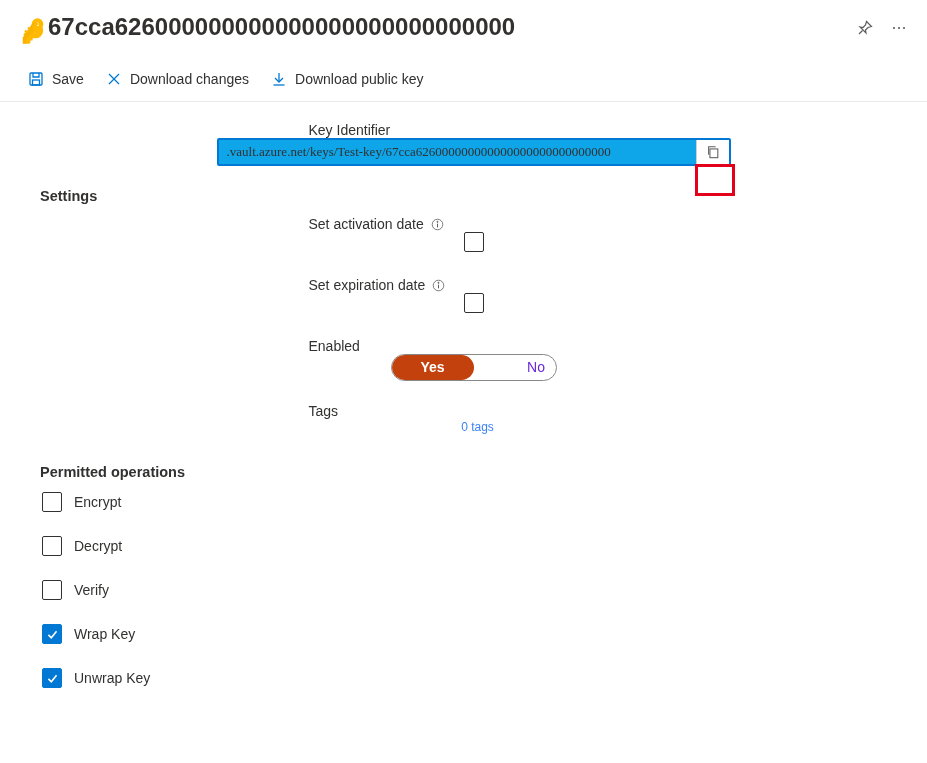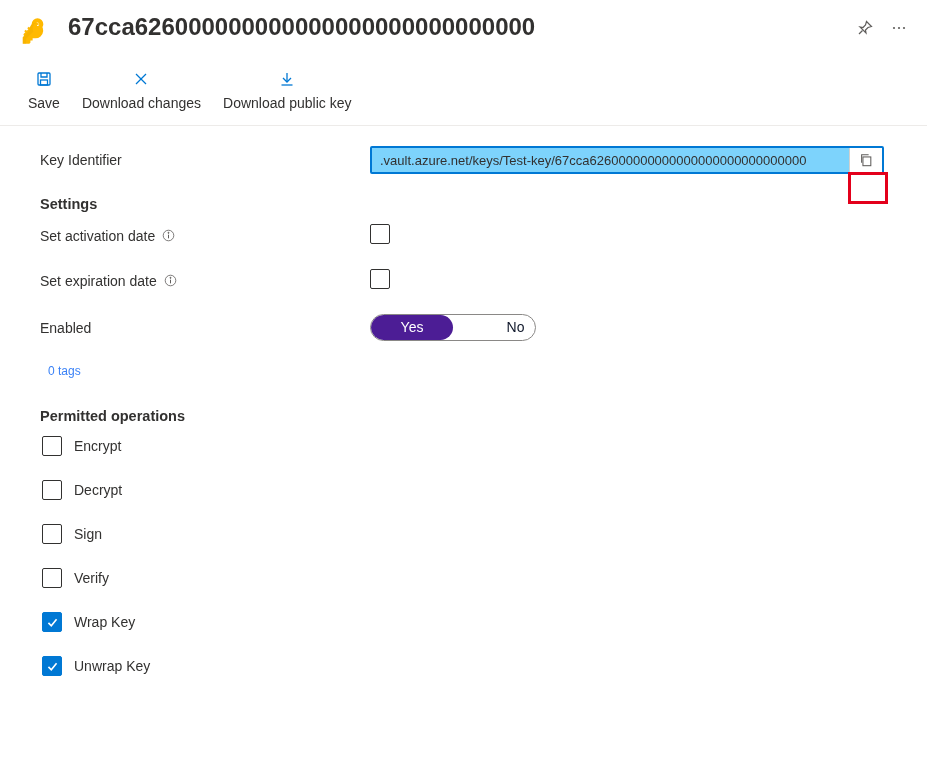--- a/index.html
+++ b/index.html
@@ -7,21 +7,21 @@
       font-family: "Segoe UI", -apple-system, sans-serif;
       font-size: 13px;
       color: #323130;
       background: #fff;
       width: 927px;
     }
     .header {
       display: flex;
       align-items: flex-start;
       padding: 12px 20px 8px 20px;
-      gap: 20px;
+      gap: 0;
     }
     .key-icon-wrap {
       padding-top: 4px;
     }
     .title-block { flex: 1; }
     .title {
       font-size: 24px;
       font-weight: 600;
       color: #323130;
       line-height: 1.25;
@@ -50,30 +50,30 @@
       gap: 6px;
     }
     .tbtn {
       display: inline-flex;
       align-items: center;
       gap: 8px;
       padding: 6px 8px;
       cursor: pointer;
       color: #323130;
       font-size: 14px;
-      flex-direction: column;
     }
     .tbtn svg { color: #0078d4; }
     .content {
       padding: 20px 20px 20px 40px;
     }
     .row {
       display: flex;
       align-items: center;
       margin-bottom: 22px;
+      flex-direction: column;
     }
     .label-col {
       width: 330px;
       font-size: 14px;
       color: #323130;
       display: flex;
       align-items: center;
       gap: 7px;
     }
     .field-col { flex: 1; }
@@ -90,23 +90,23 @@
     .id-field {
       display: flex;
       border: 2px solid #0078d4;
       border-radius: 2px;
       height: 28px;
       width: 514px;
     }
     .id-input {
       flex: 1;
       border: none;
-      background: #7dd3fc;
+      background: #0ea5e9;
       padding: 0 8px;
-      font-family: Liberation Sans, sans-serif;
+      font-family: Liberation Serif, serif;
       font-size: 13px;
       color: #323130;
       outline: none;
     }
     .copy-btn {
       width: 33px;
       display: flex;
       align-items: center;
       justify-content: center;
       background: #fff;
@@ -141,25 +141,26 @@
       height: 27px;
     }
     .toggle-opt {
       width: 82px;
       text-align: center;
       line-height: 25px;
       font-size: 14px;
       cursor: pointer;
     }
     .toggle-opt.active {
-      background: #4c1d95;
+      background: #c2410c;
       color: #fff;
       border-radius: 22px;
-    }
-    .toggle-opt.inactive { color: #0f172a; padding-left: 43px; }
+      font-weight: bold;
+    }
+    .toggle-opt.inactive { color: #6d28d9; padding-left: 43px; }
     .tags-link {
       color: #3b82f6;
       font-size: 12px;
       cursor: pointer;
       padding-left: 8px;
     }
     .perm-row {
       display: flex;
       align-items: center;
       gap: 12px;
@@ -305,39 +306,36 @@
     <div class="label-col">Enabled</div>
     <div class="field-col">
       <div class="toggle">
         <div class="toggle-opt active">Yes</div>
         <div class="toggle-opt inactive">No</div>
       </div>
     </div>
   </div>
 
   <div class="row" style="margin-bottom:30px">
+    <div class="label-col">Tags</div>
     <div class="field-col">
       <span class="tags-link">0 tags</span>
     </div>
   </div>
 
   <div class="section-h">Permitted operations</div>
 
   <div id="perm-list">
       <div class="perm-row">
         <div class="perm-check"></div>
         <span class="perm-label">Encrypt</span>
       </div>
       <div class="perm-row">
         <div class="perm-check"></div>
         <span class="perm-label">Decrypt</span>
-      </div>
-      <div class="perm-row">
-        <div class="perm-check"></div>
-        <span class="perm-label">Sign</span>
       </div>
       <div class="perm-row">
         <div class="perm-check"></div>
         <span class="perm-label">Verify</span>
       </div>
       <div class="perm-row">
         <div class="perm-check checked">
           <svg width="13" height="13" viewBox="0 0 16 16" fill="none" stroke="#fff" stroke-width="2">
             <polyline points="3,8.5 6.5,12 13,4"></polyline>
           </svg>

